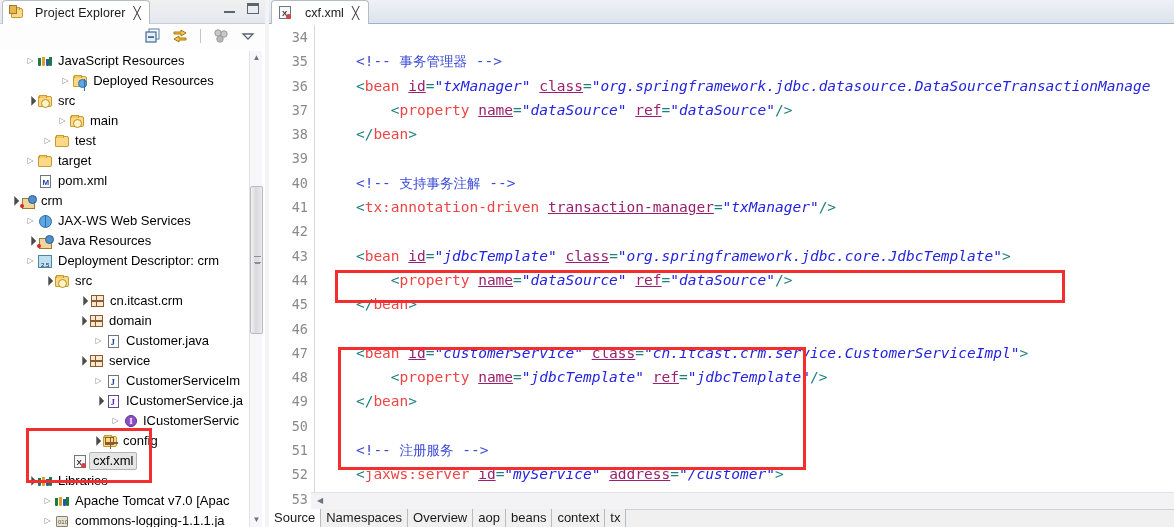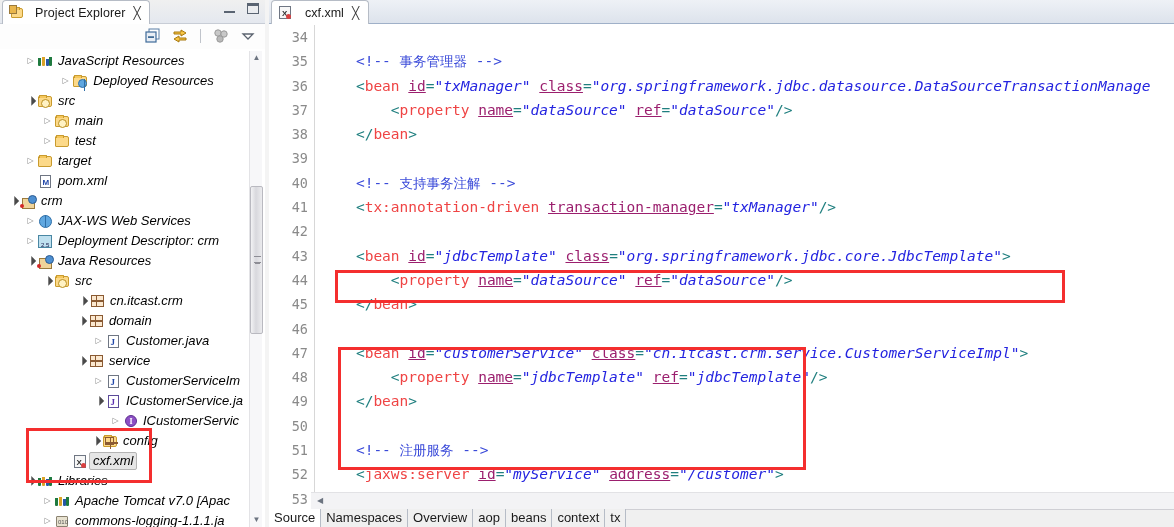--- a/index.html
+++ b/index.html
@@ -92,21 +92,21 @@
     line-height: 1;
   }
   .arrow.closed::before { content: "\25B7"; color:#8a8a8a; }
   .arrow.open::before   { content: "\25E2"; color:#4a4a4a; font-size:9px; display:inline-block; transform: rotate(-45deg) translate(1px,0); }
   .arrow.none::before   { content: ""; }
   .ico {
     width: 17px; flex: 0 0 17px;
     height: 16px; margin-right: 4px;
     position: relative;
   }
-  .lbl { line-height: 16px; font-style: italic; }
+  .lbl { line-height: 16px; }
 
   
   .folder-plain, .folder-src, .folder-pkg {
     position:absolute; left:1px; top:3px; width:14px; height:11px;
     background:#fcd989; border:1px solid #c99b2e; border-radius:1px 2px 2px 1px;
   }
   .folder-plain::before, .folder-src::before {
     content:""; position:absolute; left:0px; top:-2px; width:6px; height:2px;
     background:#f5c75c; border:1px solid #c99b2e; border-bottom:none; border-radius:1px 1px 0 0;
   }
@@ -394,21 +394,21 @@
           </span>
           <span class="lbl">Deployed Resources</span>
         </div>
         <div class="row" style="padding-left: 24px;">
           <span class="arrow open"></span>
           <span class="ico">
             <span class="folder-src"></span>
           </span>
           <span class="lbl">src</span>
         </div>
-        <div class="row" style="padding-left: 41px;">
+        <div class="row" style="padding-left: 56px;">
           <span class="arrow closed"></span>
           <span class="ico">
             <span class="folder-src"></span>
           </span>
           <span class="lbl">main</span>
         </div>
         <div class="row" style="padding-left: 41px;">
           <span class="arrow closed"></span>
           <span class="ico">
             <span class="folder-plain"></span>
@@ -440,35 +440,35 @@
           <span class="lbl">crm</span>
         </div>
         <div class="row" style="padding-left: 24px;">
           <span class="arrow closed"></span>
           <span class="ico">
             <span class="globe" style="left:2px;top:2px;width:13px;height:13px;"></span>
           </span>
           <span class="lbl">JAX-WS Web Services</span>
         </div>
         <div class="row" style="padding-left: 24px;">
+          <span class="arrow open"></span>
+          <span class="ico">
+            <span class="prj"></span>
+            <span class="jdot"></span>
+          </span>
+          <span class="lbl">Java Resources</span>
+        </div>
+        <div class="row" style="padding-left: 24px;">
           <span class="arrow closed"></span>
           <span class="ico">
             <span class="dd">
               <span>2.5</span>
             </span>
           </span>
           <span class="lbl">Deployment Descriptor: crm</span>
-        </div>
-        <div class="row" style="padding-left: 24px;">
-          <span class="arrow open"></span>
-          <span class="ico">
-            <span class="prj"></span>
-            <span class="jdot"></span>
-          </span>
-          <span class="lbl">Java Resources</span>
         </div>
         <div class="row" style="padding-left: 41px;">
           <span class="arrow open"></span>
           <span class="ico">
             <span class="folder-src"></span>
           </span>
           <span class="lbl">src</span>
         </div>
         <div class="row" style="padding-left: 76px;">
           <span class="arrow open"></span>

